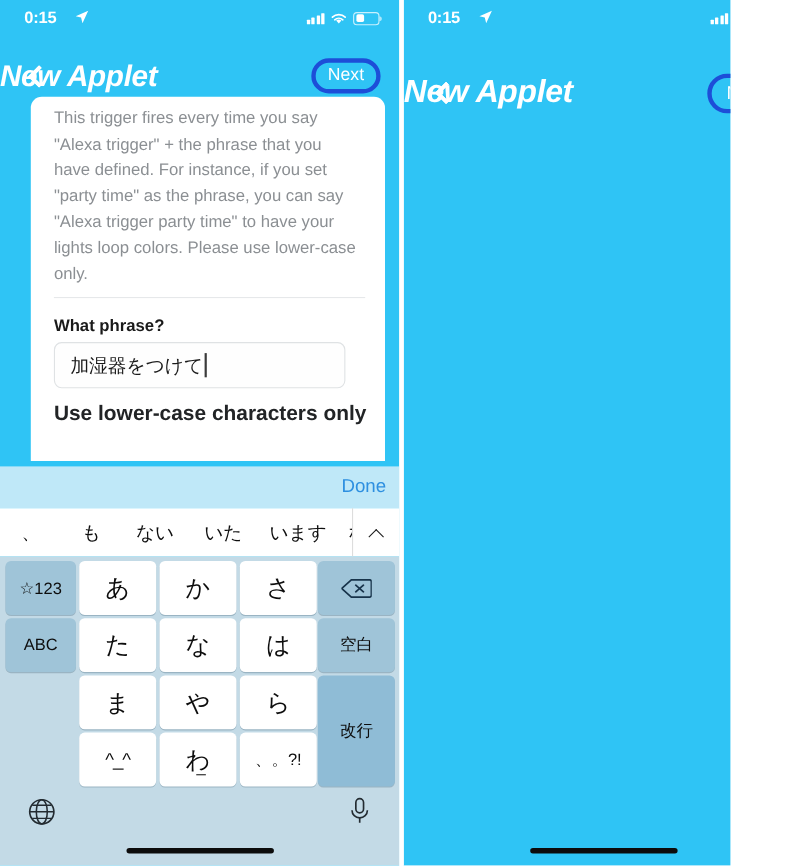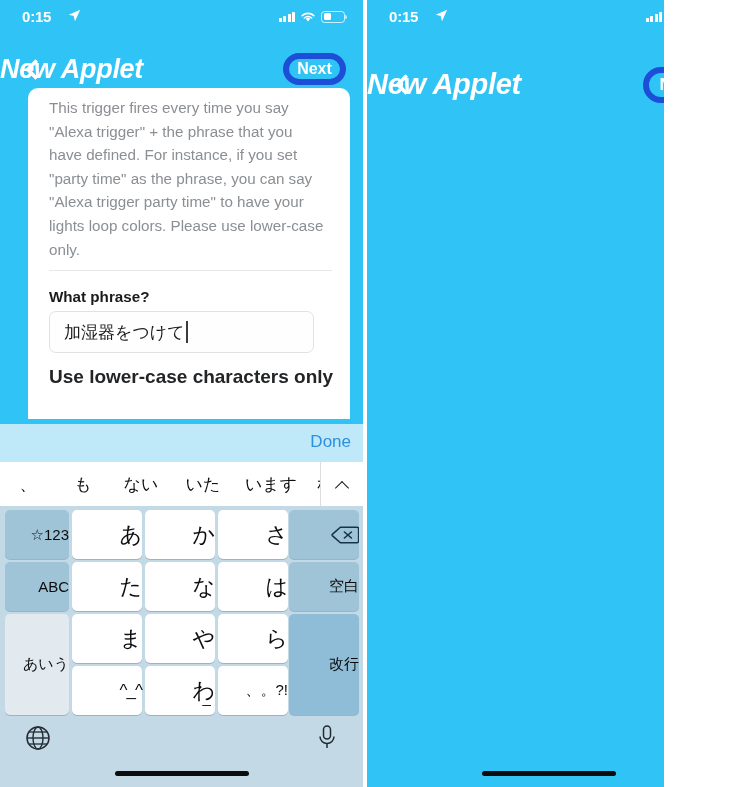--- a/index.html
+++ b/index.html
@@ -111,27 +111,27 @@
     position: absolute;
     left: 0; right: 0;
     text-align: left;
     font-weight: bold;
     color: #ffffff;
     letter-spacing: -0.3px;
     font-style: italic;
   }
   .nav-next {
     position: absolute;
-    border: 6px solid #1d4ed8;
+    border: 4px solid #1d4ed8;
     border-radius: 999px;
     color: #ffffff;
     display: flex;
     align-items: center;
     justify-content: center;
-    font-weight: bold;
+    font-weight: normal;
     cursor: pointer;
     background: transparent;
     box-sizing: border-box;
   }
 
   
   .panel-left  .navbar   { top: 42px; }
   .panel-left  .nav-back { left: 14px; top: 10px; }
   .panel-left  .nav-title{ top: 10px; font-size: 27px; line-height: 34px; }
   .panel-left  .nav-next { right: 17px; top: 11px; width: 63px; height: 32px; font-size: 16px; }
@@ -279,21 +279,21 @@
     left: 0; right: 0;
     top: 506px;
     bottom: 0;
     background: #c3dae6;
   }
   .key {
     position: absolute;
     border-radius: 5px;
     display: flex;
     align-items: center;
-    justify-content: flex-end;
+    justify-content: center;
     font-size: 22px;
     color: #0d0d0d;
     cursor: pointer;
     box-sizing: border-box;
     box-shadow: 0 1px 0 rgba(120,150,165,0.55);
   }
   .key.white { background: #ffffff; }
   .key.mod   { background: #9fc4d8; }
   .key.pale  { background: #e2eaef; }
   .key.ret   { background: #8fbcd6; }
@@ -427,23 +427,20 @@
         </div>
         <div class="key white" style="left: 145px; top: 56px; width: 70px; height: 49px;">
           <span>な</span>
         </div>
         <div class="key white" style="left: 218px; top: 56px; width: 70px; height: 49px;">
           <span>は</span>
         </div>
         <div class="key mod small" style="left: 289px; top: 56px; width: 70px; height: 49px;">
           <span>空白</span>
         </div>
-        <div class="key pale small" style="left: 5px; top: 108px; width: 64px; height: 101px;">
-          <span>あいう</span>
-        </div>
         <div class="key white" style="left: 72px; top: 108px; width: 70px; height: 49px;">
           <span>ま</span>
         </div>
         <div class="key white" style="left: 145px; top: 108px; width: 70px; height: 49px;">
           <span>や</span>
         </div>
         <div class="key white" style="left: 218px; top: 108px; width: 70px; height: 49px;">
           <span>ら</span>
         </div>
         <div class="key ret small" style="left: 289px; top: 108px; width: 70px; height: 101px;">

